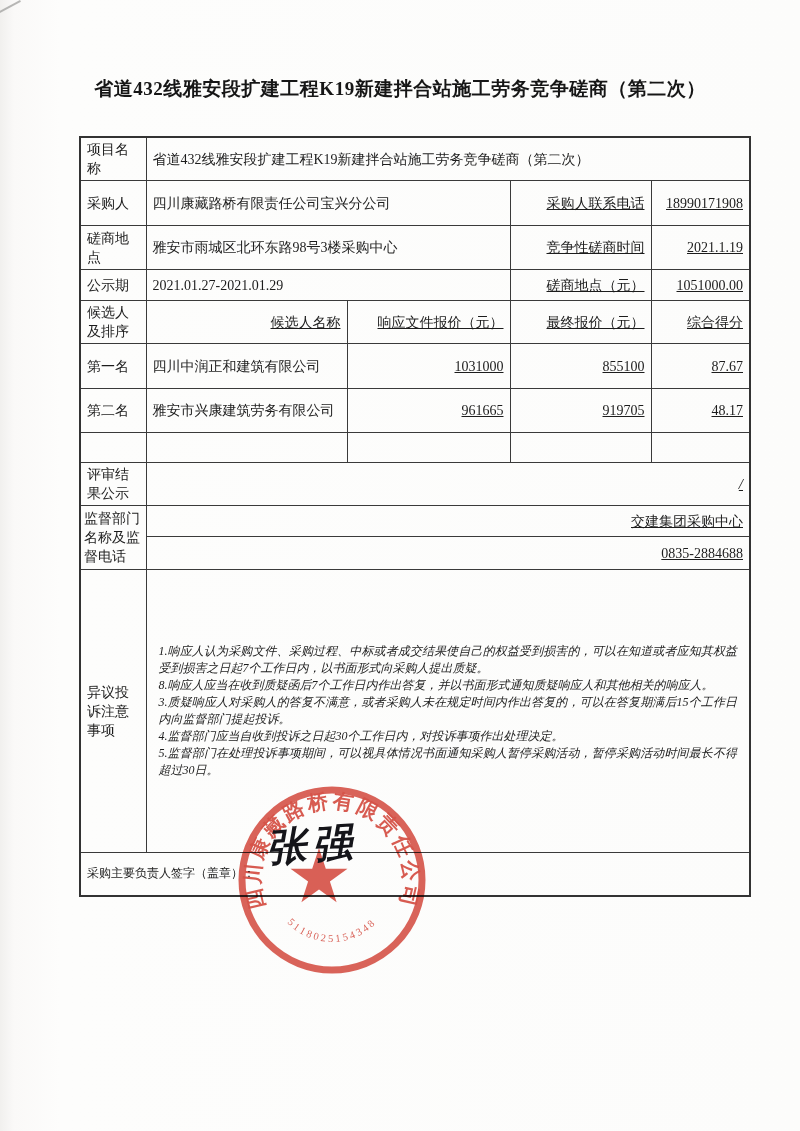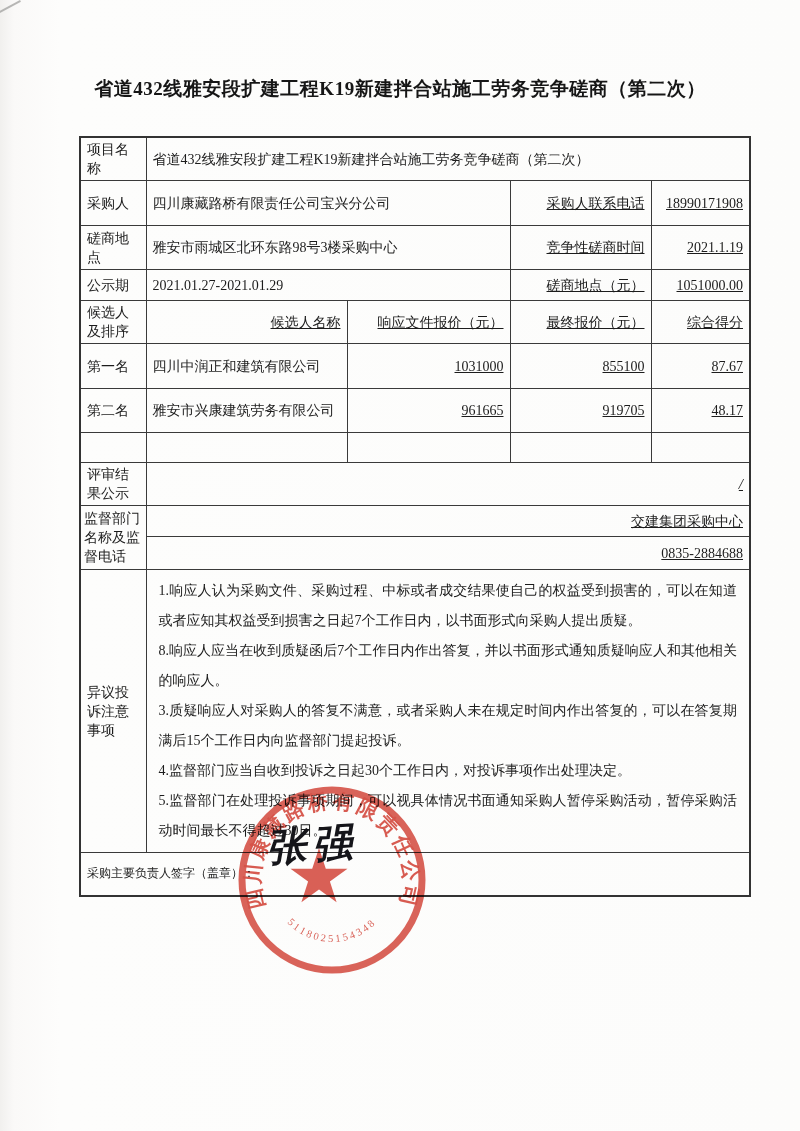--- a/index.html
+++ b/index.html
@@ -37,21 +37,21 @@
     overflow:hidden;
     line-height:19px;
   }
   td.lbl{padding:2px 4px 2px 6px;}
   td.ctr{text-align:right;text-decoration:underline;}
   td.lbl-ctr{text-align:left;padding:2px 3px;}
   tr.r1{height:32px;} tr.r2{height:45px;border-radius:15px;} tr.r3{height:44px;} tr.r4{height:31px;}
   tr.r5{height:30px;} tr.r6{height:45px;} tr.r7{height:44px;} tr.r8{height:30px;}
   tr.r9{height:42px;} tr.r10a{height:31px;} tr.r10b{height:33px;}
   tr.r11{height:283px;} tr.r12{height:43px;}
-  .obj-text{padding:0 6px;font-size:14px;line-height:30px;}
+  .obj-text{padding:0 6px;font-size:12px;line-height:17px;font-style:italic;}
   .obj-text div{text-align:justify;}
   .slash{font-style:italic;font-size:15px;}
   .sig-row{font-size:12px;}
   
   .seal{
     position:absolute;left:222px;top:780px;width:222px;height:215px;
     mix-blend-mode:multiply;opacity:.88;pointer-events:none;
   }
   .signature{
     position:absolute;left:266px;top:816px;width:130px;

